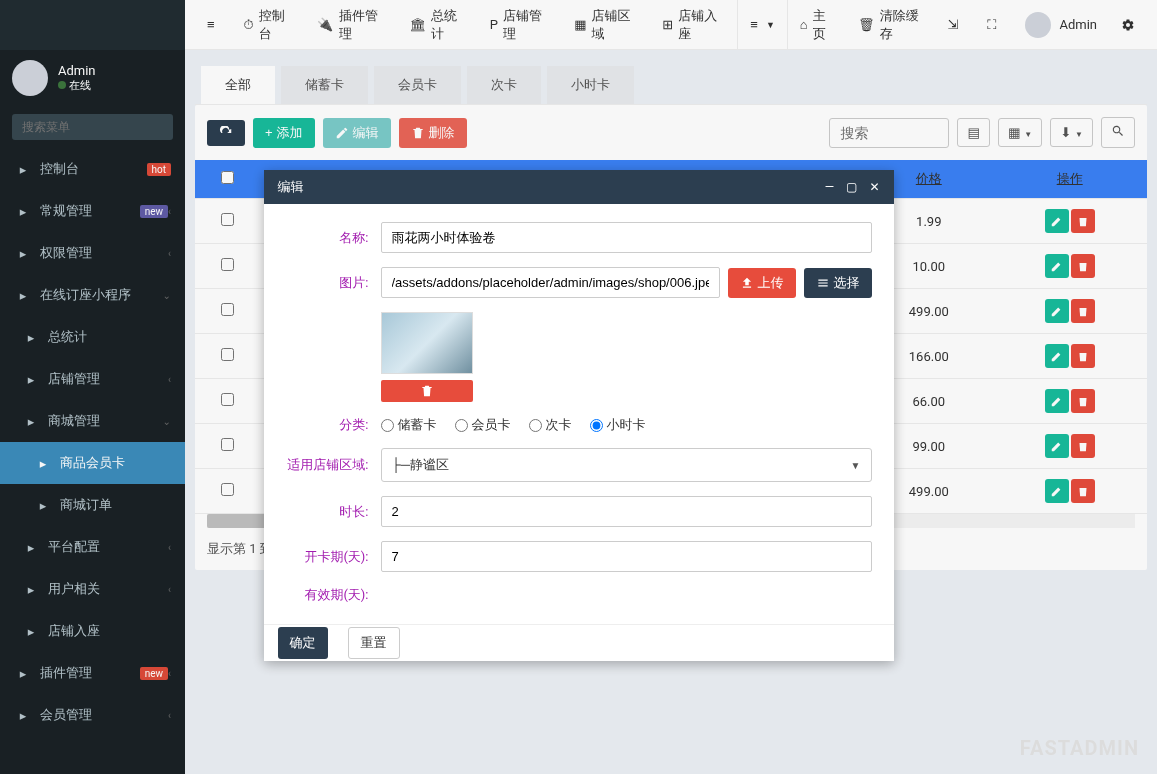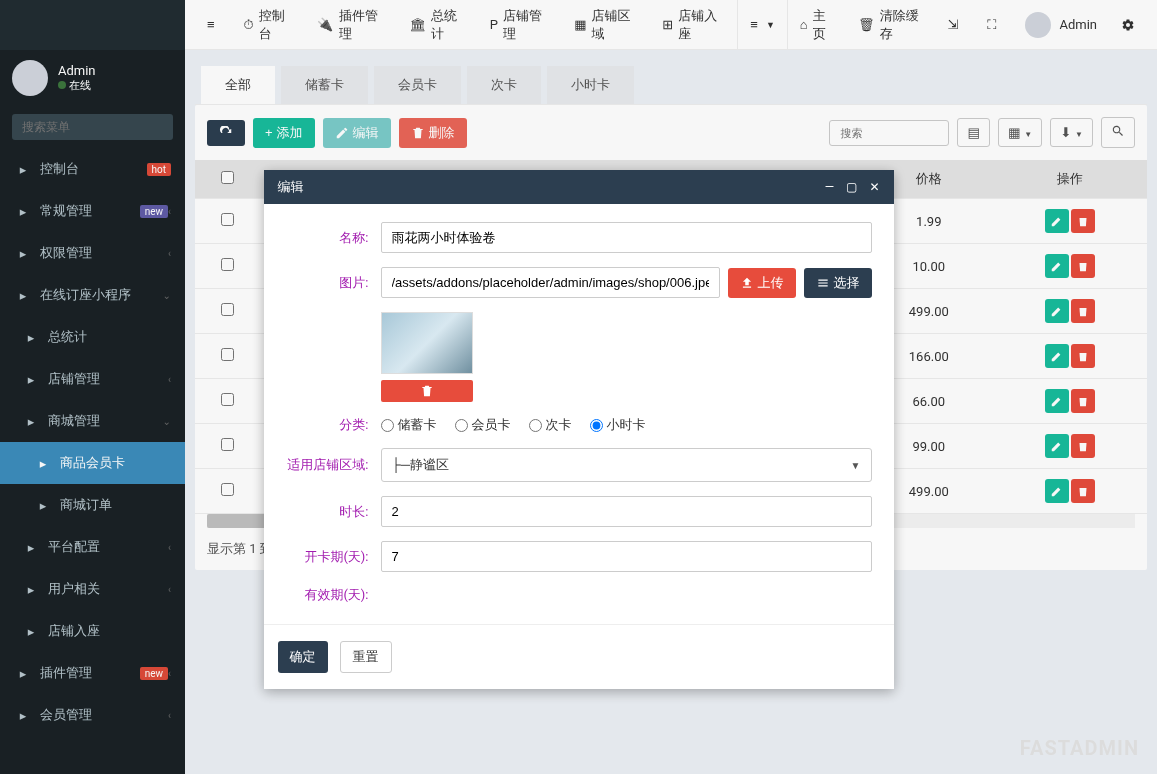--- a/index.html
+++ b/index.html
@@ -38,25 +38,25 @@
 .toolbar{display:flex;align-items:center;padding:12px;gap:8px;}
 .btn{display:inline-flex;align-items:center;padding:6px 12px;border:none;border-radius:3px;font-size:13px;cursor:pointer;color:#fff;}
 .btn-dark{background:#2c3e50;}
 .btn-green{background:#18bc9c;}
 .btn-teal{background:#5bc0be;opacity:.8;}
 .btn-red{background:#e74c3c;opacity:.85;}
 .btn-red-solid{background:#e74c3c;}
 .btn-default{background:#fff;border:1px solid #ccc;color:#333;}
 .btn-primary{background:#2c3e50;}
 .toolbar-spacer{flex:1;}
-.tool-input{border:1px solid #ccc;padding:6px 10px;border-radius:3px;width:120px;font-size:11px;}
+.tool-input{border:1px solid #ccc;padding:6px 10px;border-radius:3px;width:120px;font-size:14px;}
 .icon-btn{border:1px solid #ccc;background:#fff;padding:6px 9px;border-radius:3px;cursor:pointer;color:#555;}
 table{width:100%;border-collapse:collapse;}
 th,td{padding:10px 8px;border-bottom:1px solid #eee;text-align:center;font-size:13px;white-space:nowrap;}
-th{background:#e5e5e5;font-weight:normal;}
+th{background:#3b82f6;font-weight:normal;text-decoration:underline;}
 .action-btn{display:inline-flex;align-items:center;justify-content:center;width:24px;height:24px;border-radius:3px;color:#fff;margin:0 1px;cursor:pointer;}
 .ab-edit{background:#18bc9c;}
 .ab-del{background:#e74c3c;}
 .footer-info{padding:12px;color:#555;font-size:13px;}
 
 .modal-overlay{position:absolute;top:0;left:0;width:1157px;height:774px;background:rgba(0,0,0,.03);display:flex;align-items:flex-start;justify-content:center;}
 .modal{width:630px;margin-top:170px;background:#fff;box-shadow:0 3px 12px rgba(0,0,0,.3);}
 .modal-header{background:#2c3e50;color:#fff;padding:8px 14px;display:flex;align-items:center;font-size:13px;}
 .modal-header .title{flex:1;}
 .modal-header .win-btn{margin-left:12px;cursor:pointer;font-size:12px;}
@@ -64,21 +64,21 @@
 .form-row{display:flex;align-items:center;margin-bottom:14px;}
 .form-label{width:95px;text-align:right;padding-right:12px;font-size:13px;color:#a21caf;}
 .form-control{flex:1;border:1px solid #ccc;padding:7px 10px;border-radius:2px;font-size:13px;}
 .form-field{flex:1;display:flex;align-items:center;gap:8px;}
 .img-preview{width:92px;height:62px;background:linear-gradient(135deg,#a8c8d8 0%,#d8e8f0 50%,#7090a0 100%);border:1px solid #ddd;}
 .del-img-btn{width:92px;height:22px;background:#e74c3c;color:#fff;border:none;border-radius:2px;margin-top:6px;cursor:pointer;display:flex;align-items:center;justify-content:center;}
 .radio-group{display:flex;gap:18px;font-size:13px;}
 .radio-group label{display:flex;align-items:center;gap:4px;}
 .select-wrap{flex:1;border:1px solid #ccc;border-radius:3px;padding:7px 10px;display:flex;align-items:center;font-size:13px;}
 .select-wrap .caret{margin-left:auto;font-size:10px;color:#555;}
-.modal-footer{padding:16px 14px;border-top:1px solid #eee;display:flex;gap:12px;}
+.modal-footer{padding:2px 14px;border-top:1px solid #eee;display:flex;gap:20px;}
 .svg-ico{width:14px;height:14px;fill:currentColor;}
 .watermark{position:absolute;right:18px;bottom:14px;color:#dcdcdc;font-size:20px;font-weight:bold;letter-spacing:1px;}
 .scrollbar-track{height:14px;background:#f4f4f4;margin:0 12px;position:relative;}
 .scrollbar-thumb{position:absolute;left:0;top:0;height:14px;width:140px;background:#c0c0c0;border-radius:2px;}
 </style>
 </head>
 <body>
 
 <div class="wrapper">
   <aside class="sidebar">

